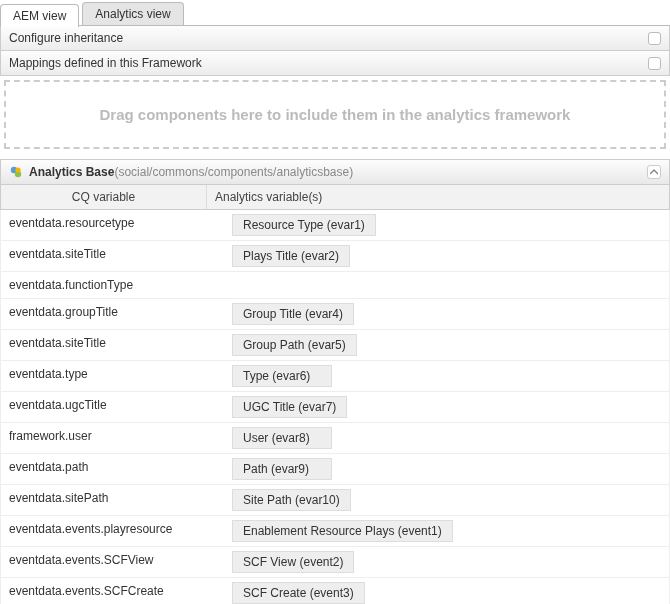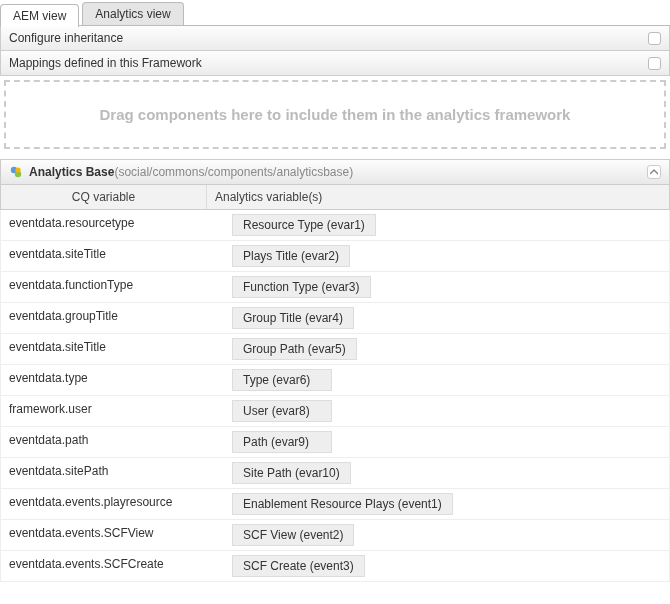--- a/index.html
+++ b/index.html
@@ -178,35 +178,38 @@
     <div class="row">
       <div class="cq">eventdata.resourcetype</div>
       <div class="av"><span class="chip">Resource Type (evar1)</span></div>
     </div>
     <div class="row">
       <div class="cq">eventdata.siteTitle</div>
       <div class="av"><span class="chip">Plays Title (evar2)</span></div>
     </div>
     <div class="row">
       <div class="cq">eventdata.functionType</div>
-      <div class="av"><span class="chip">Function Type (evar3)</span></div>
     </div>
     <div class="row">
       <div class="cq">eventdata.groupTitle</div>
       <div class="av"><span class="chip">Group Title (evar4)</span></div>
     </div>
     <div class="row">
       <div class="cq">eventdata.siteTitle</div>
       <div class="av"><span class="chip">Group Path (evar5)</span></div>
     </div>
     <div class="row">
       <div class="cq">eventdata.type</div>
       <div class="av"><span class="chip">Type (evar6)</span></div>
     </div>
     <div class="row">
+      <div class="cq">eventdata.ugcTitle</div>
+      <div class="av"><span class="chip">UGC Title (evar7)</span></div>
+    </div>
+    <div class="row">
       <div class="cq">framework.user</div>
       <div class="av"><span class="chip">User (evar8)</span></div>
     </div>
     <div class="row">
       <div class="cq">eventdata.path</div>
       <div class="av"><span class="chip">Path (evar9)</span></div>
     </div>
     <div class="row">
       <div class="cq">eventdata.sitePath</div>
       <div class="av"><span class="chip">Site Path (evar10)</span></div>

